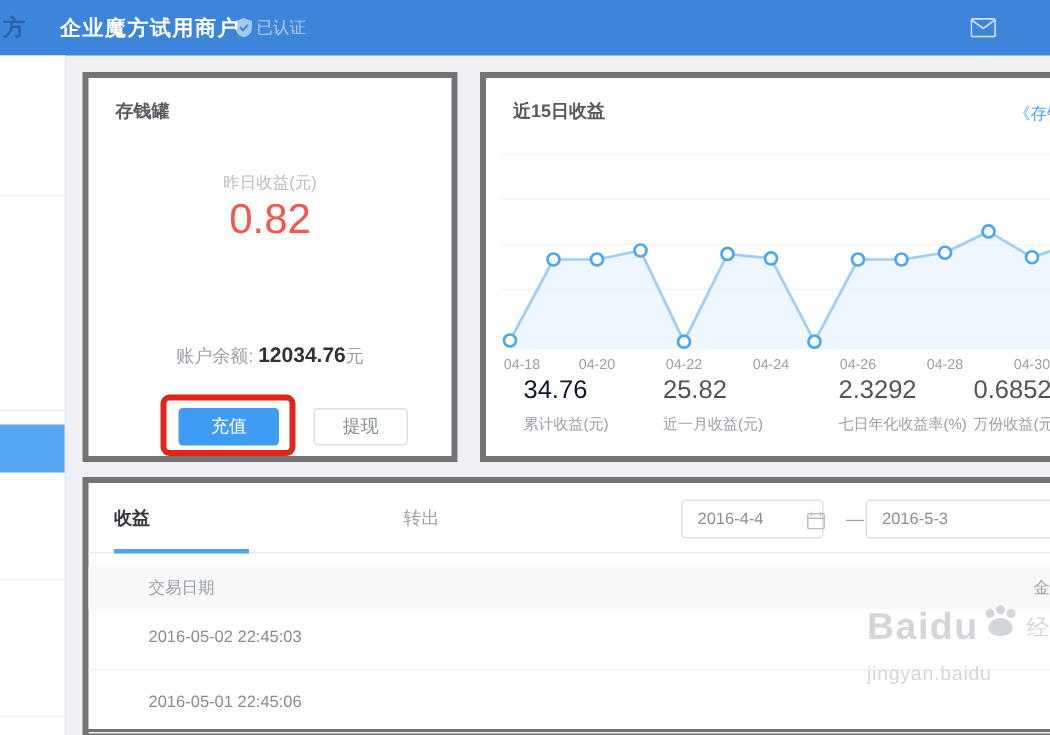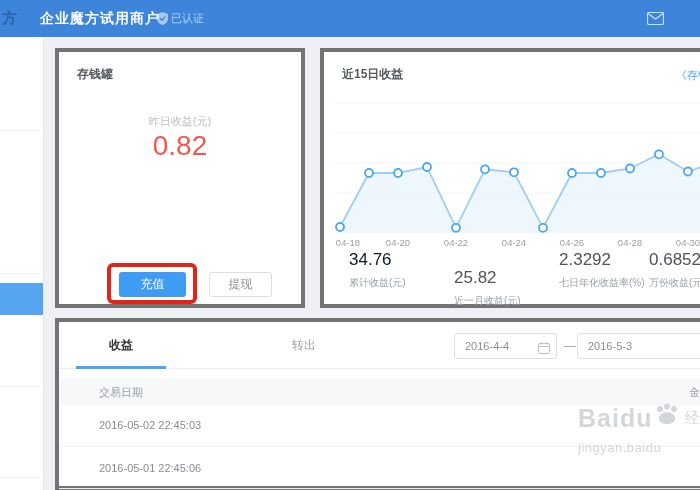--- a/index.html
+++ b/index.html
@@ -36,31 +36,31 @@
 
   
   #card-earn{left:320px;top:48px;width:392px;height:260px;}
   .earn-link{position:absolute;left:352px;top:16px;font-size:11px;color:#4ea5f6;cursor:pointer;white-space:nowrap;}
   #earn-chart{position:absolute;left:10px;top:48px;}
   .stats{position:absolute;left:0;top:198px;width:100%;}
   .stat{position:absolute;top:0;}
   .stat .v{font-size:17px;color:#4f5459;}
   .stat.first .v{color:#0f172a;}
   .stat .l{margin-top:6px;font-size:10px;color:#98a0a8;}
-  .stat0{left:25px;}.stat1{left:130px;margin-top:18px;}.stat2{left:235px;}.stat3{left:325px;}
+  .stat0{left:25px;}.stat1{left:118px;}.stat2{left:235px;}.stat3{left:325px;}
 
   
   #card-tx{left:55px;top:318px;width:660px;height:172px;}
   .tabbar{position:absolute;left:0;top:0;width:100%;height:47px;border-bottom:1px solid #ebedf0;box-sizing:border-box;}
-  .tab{position:absolute;top:0;height:47px;line-height:47px;text-align:center;font-size:12px;color:#98a0a8;cursor:pointer;}
+  .tab{position:absolute;top:0;height:47px;line-height:47px;font-size:12px;color:#98a0a8;cursor:pointer;}
   .tab.active{color:#33383d;font-weight:600;}
   .tab.active::after{content:"";position:absolute;left:0;bottom:0;width:100%;height:3px;background:#4da3f5;}
   .tab0{left:17px;width:90px;}.tab1{left:115px;width:70px;}.tab2{left:210px;width:70px;}
   .date-box{position:absolute;top:11px;height:26px;border:1px solid #dcdfe3;border-radius:3px;background:#fff;box-sizing:border-box;font-size:11px;color:#8a9097;padding:0 24px 0 10px;font-family:inherit;}
-  .date-from{left:395px;width:103px;}
+  .date-from{left:395px;width:95px;}
   .date-to{left:518px;width:130px;padding-right:10px;}
   .date-sep{position:absolute;left:505px;top:17px;font-size:12px;color:#98a0a8;}
   .cal-icon{position:absolute;left:479px;top:18px;pointer-events:none;}
   .thead{position:absolute;left:0;top:56px;width:100%;height:28px;background:#f7f8f9;line-height:28px;font-size:11px;color:#9aa0a6;}
   .th-date{position:absolute;left:40px;}
   .th-amount{position:absolute;left:630px;white-space:nowrap;}
   .trow{position:absolute;left:0;width:100%;height:42px;line-height:42px;font-size:11px;color:#878d94;}
   .trow .td-date{position:absolute;left:40px;}
   .row0{top:82px;}.row1{top:124px;border-top:1px solid #f1f2f4;box-sizing:border-box;}
   .row-div{position:absolute;left:0;top:166px;width:100%;height:1px;background:#f1f2f4;}
@@ -106,20 +106,23 @@
     <div class="side-item" style="top:279px;height:70px;"></div>
     <div class="side-div" style="top:349px;"></div>
     <div class="side-item" style="top:350px;height:90px;"></div>
     <div class="side-div" style="top:440px;"></div>
   </div>
 
   <div class="card" id="card-piggy">
     <div class="card-title">存钱罐</div>
     <div class="y-label">昨日收益(元)</div>
     <div class="y-value">0.82</div>
+    <div class="balance">
+      <span>账户余额: </span><b>12034.76</b><span>元</span>
+    </div>
     <button class="btn-recharge">充值</button>
     <button class="btn-withdraw">提现</button>
     <div class="annotation"></div>
   </div>
 
   <div class="card" id="card-earn">
     <div class="card-title">近15日收益</div>
     <span class="earn-link">《存钱罐》</span>
     <svg id="earn-chart" width="382" height="148">
         <line x1="0" x2="382" y1="3" y2="3" stroke="#f3f4f6" stroke-width="1"></line>

